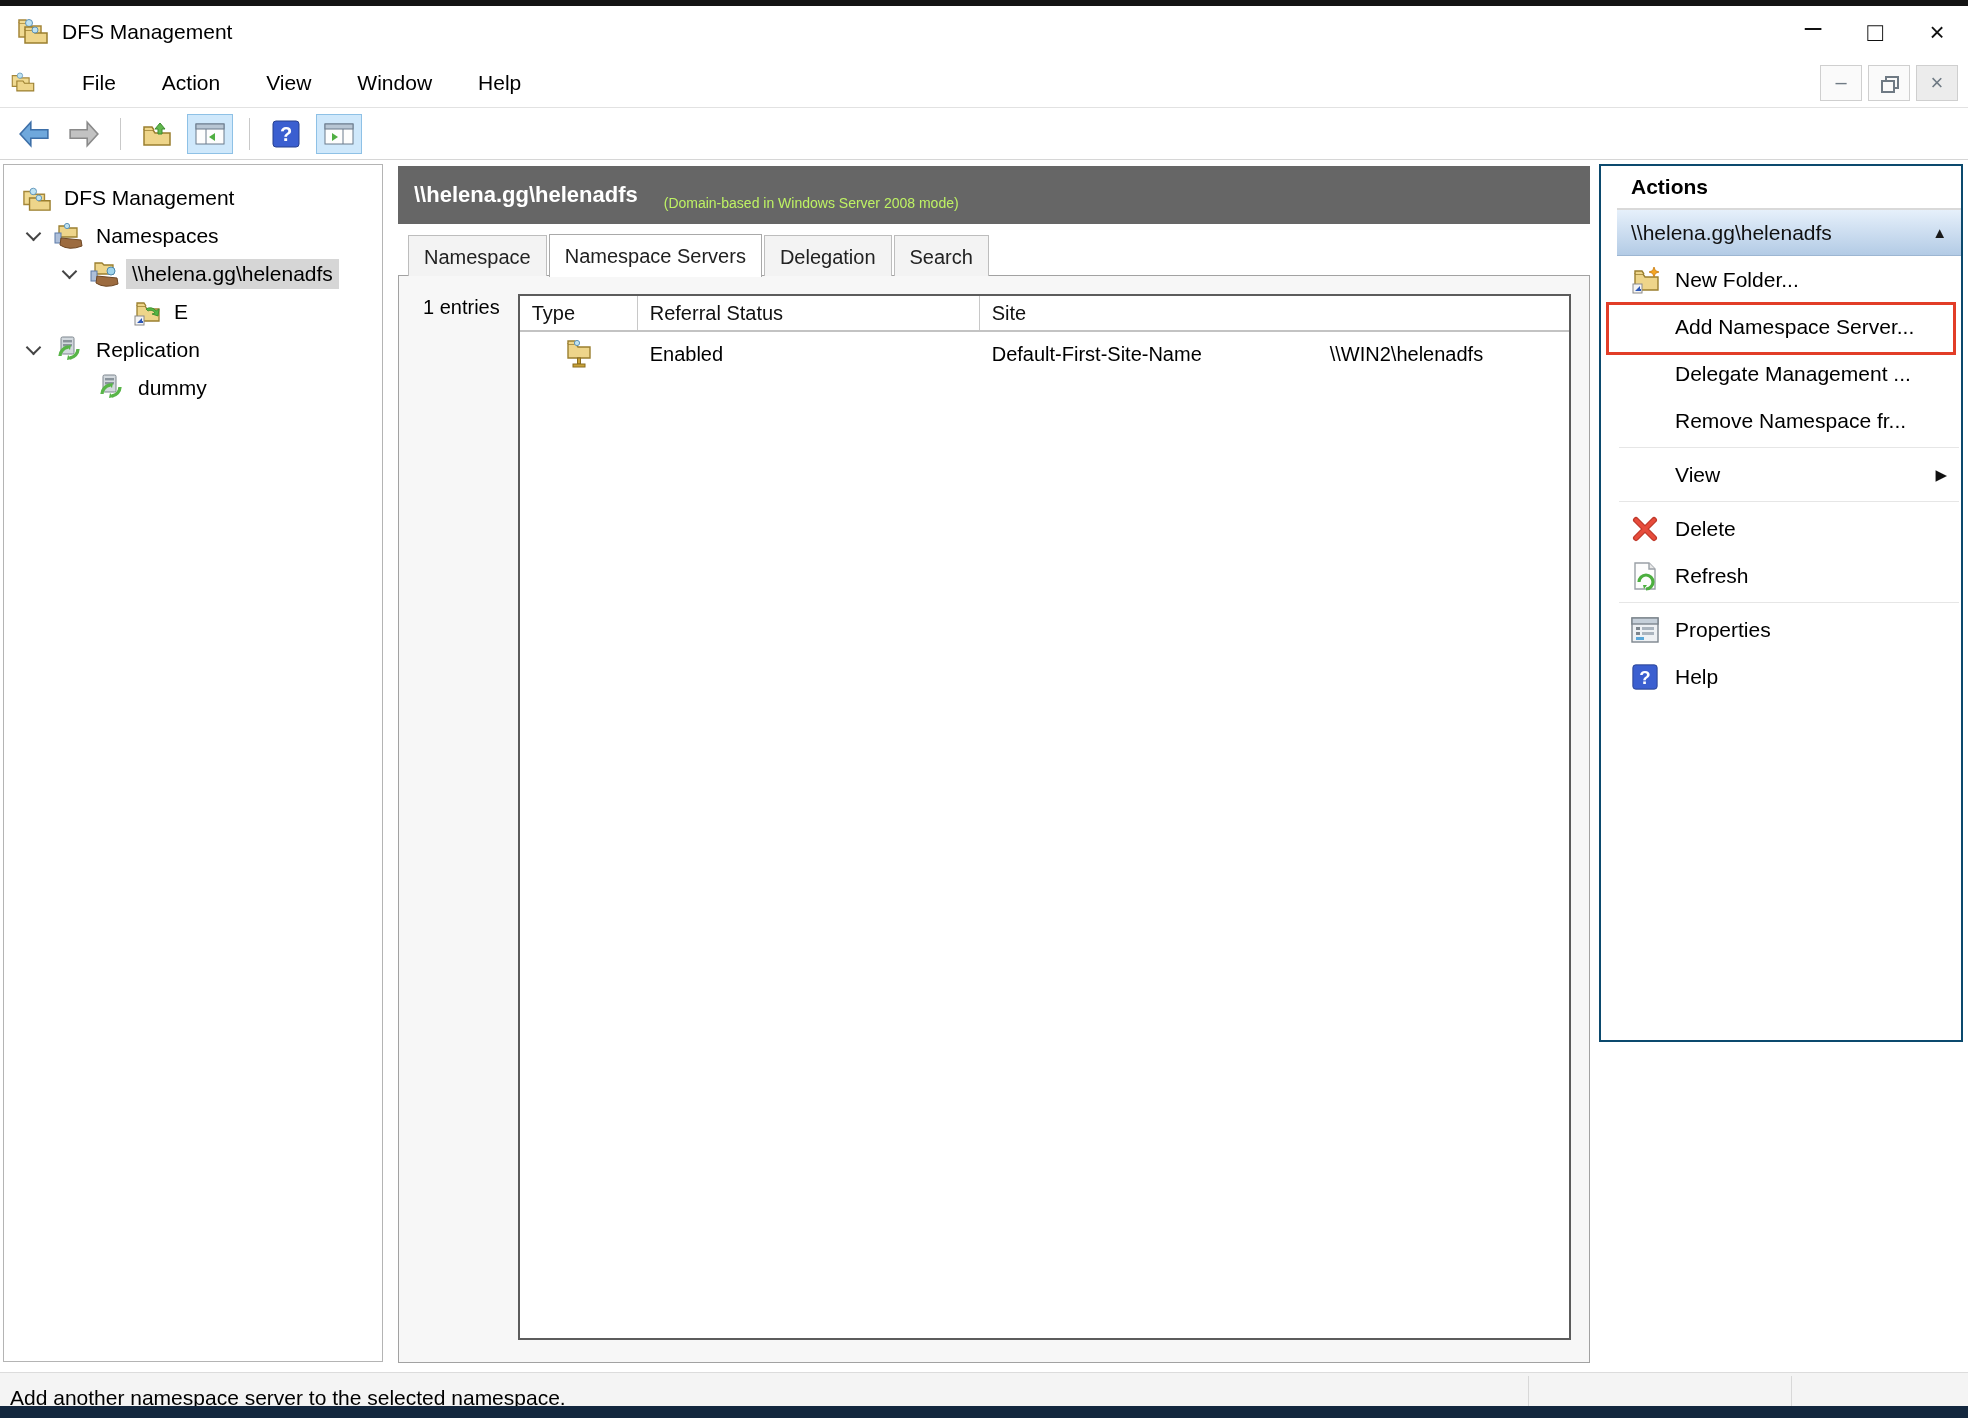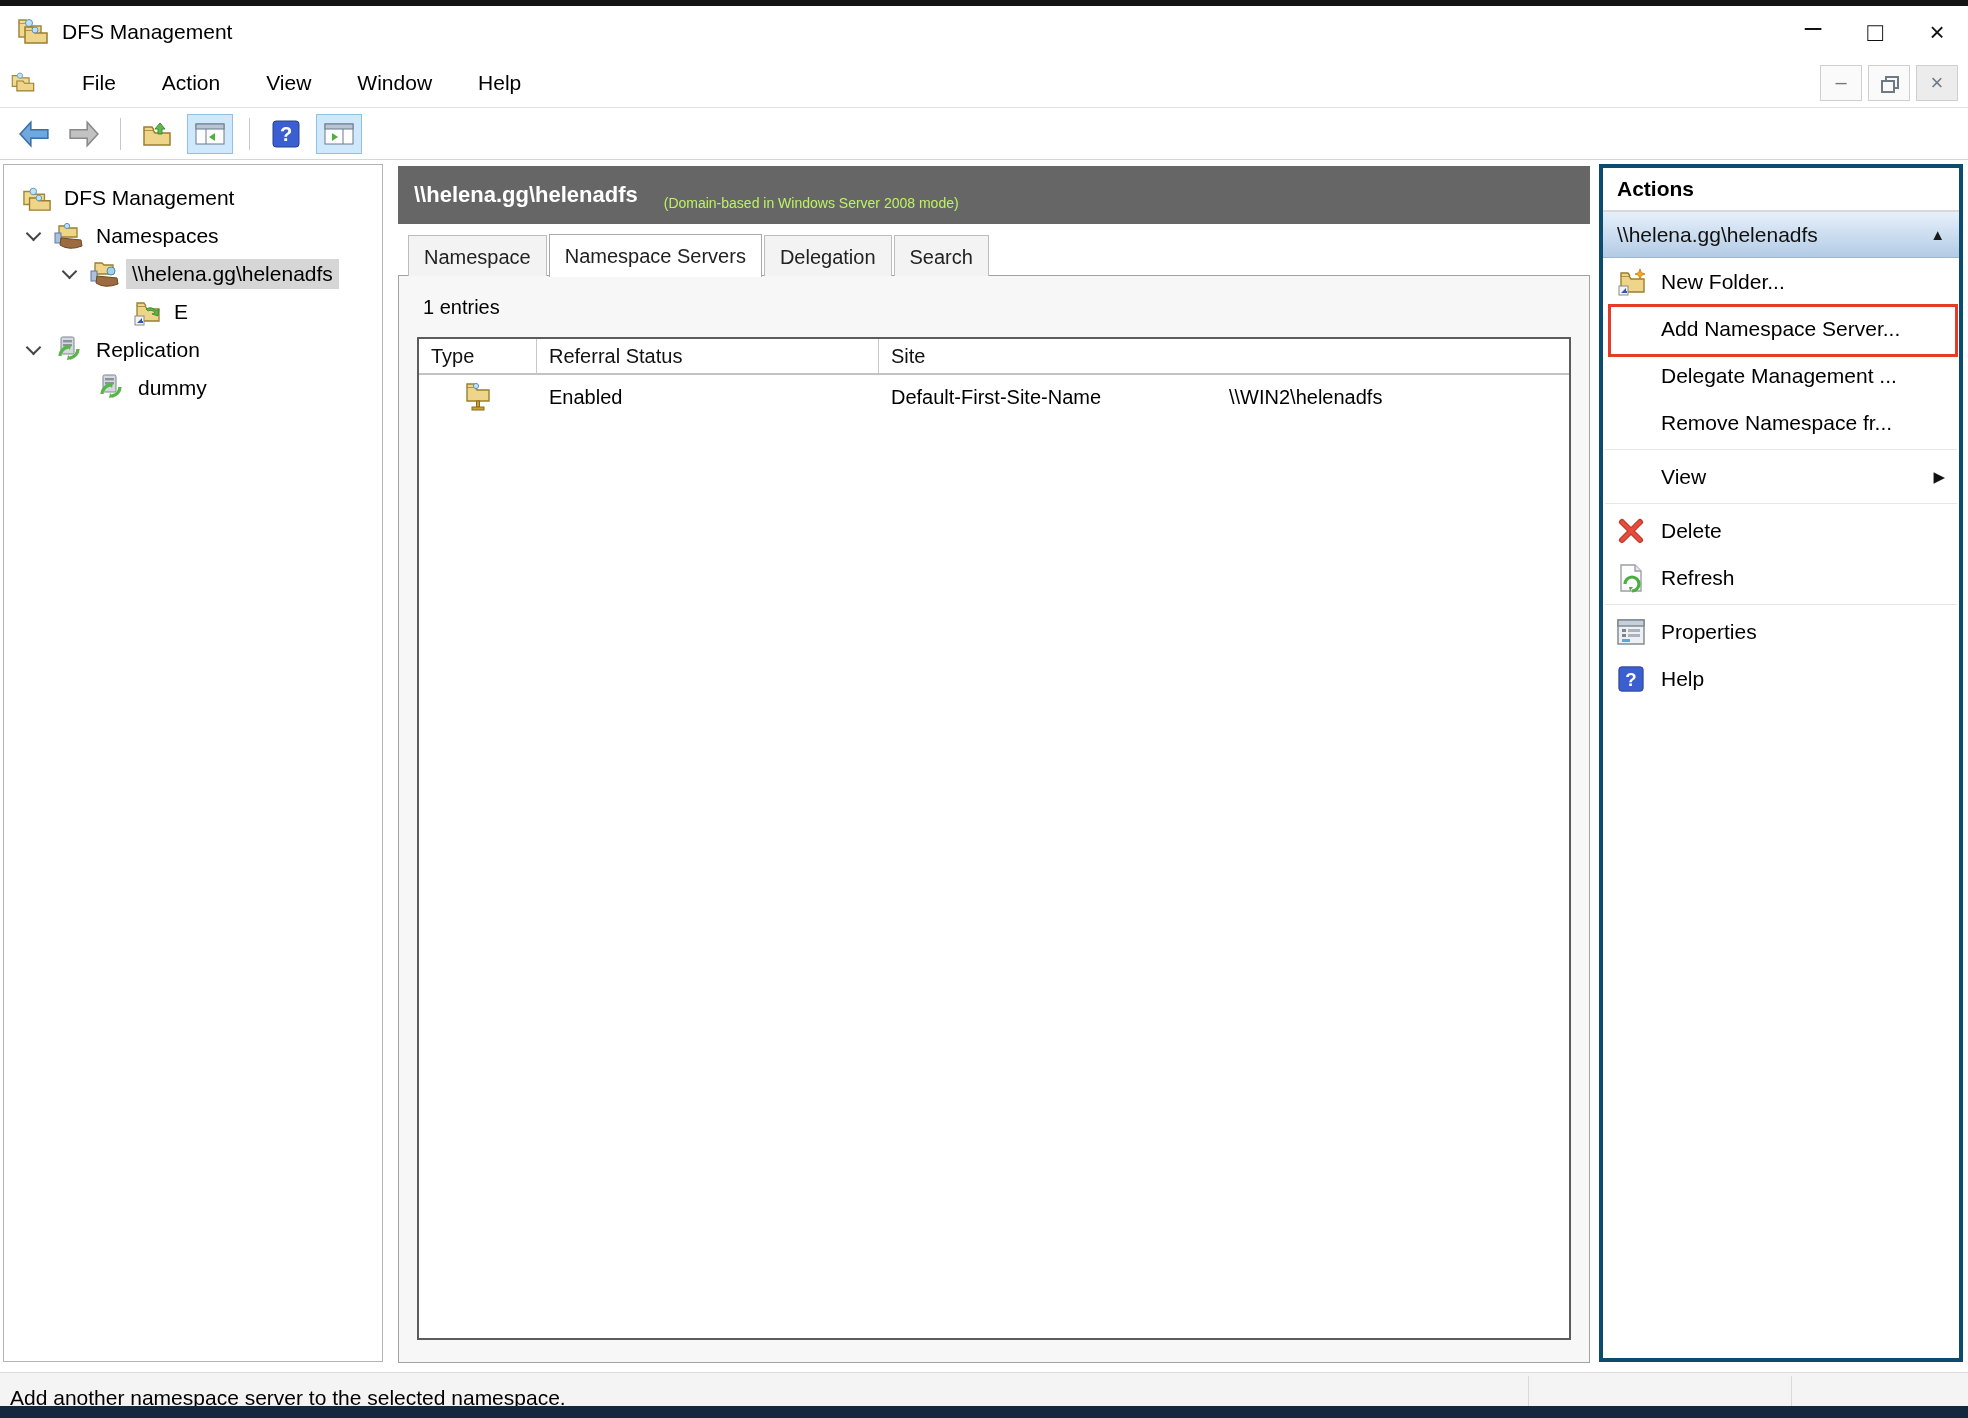--- a/index.html
+++ b/index.html
@@ -48,36 +48,36 @@
 
   
   .center-pane { position:absolute; left:396px; top:0; width:1196px; height:1212px; }
   .vheader { position:absolute; left:2px; top:6px; width:1192px; height:58px; background:#666666; color:#fff; display:flex; align-items:center; padding-left:16px; }
   .vheader .vh-title { font-weight:bold; font-size:22px; }
   .vheader .vh-sub { font-size:14px; margin-left:26px; color:#bef264;margin-top:15px; }
   .tabwrap { position:absolute; left:2px; top:72px; width:1192px; height:1132px; }
   .tabs { position:relative; z-index:2; display:flex; align-items:flex-end; padding-left:10px; height:44px; }
   .tab { font-size:20px; padding:10px 15px 7px; border:1px solid #bdbdbd; border-bottom:none; background:#f3f3f3; margin-right:2px; color:#222; }
   .tab.active { background:#fff; padding-top:10px; padding-bottom:9px; border-color:#a9a9a9; margin-bottom:-1px; font-size:20px; }
-  .tabpage { position:absolute; left:0; top:43px; width:1192px; height:1088px; border:1px solid #a2a2a2; background:#f7f7f7; display:flex; flex-direction:column; }
+  .tabpage { position:absolute; left:0; top:43px; width:1192px; height:1088px; border:1px solid #a2a2a2; background:#f7f7f7; display:flex; }
   .entries { font-size:20px; margin:20px 0 0 24px; }
   .listbox { flex:1; margin:18px 18px 22px 18px; border:2px solid #5c5c5c; background:#fff; display:flex; flex-direction:column; }
   .listheader { display:flex; height:36px; align-items:center; border-bottom:2px solid #c3c3c3; font-size:20px; color:#111; }
   .lh-col { height:100%; display:flex; align-items:center; padding-left:12px; border-right:1px solid #c8c8c8; position:relative; }
   .lh-col:last-child { border-right:none; flex:1; }
   .col-type { width:118px; }
   .col-status { width:342px; }
   .col-site { width:338px; }
   .sort-indicator { position:absolute; right:14px; top:10px; width:12px; height:2px; background:#9a9a9a; transform:rotate(-55deg); }
   .listrow { display:flex; align-items:center; height:44px; font-size:20px; }
   .lr-col { padding-left:12px; }
   .lr-type { width:118px; display:flex; justify-content:center; padding-left:0; }
 
   
-  .actions-pane { position:absolute; left:1599px; top:4px; width:364px; height:1198px; border:4px solid #0c4a6e; background:#fff; font-size:21px; }
+  .actions-pane { position:absolute; left:1599px; top:4px; width:364px; height:878px; border:2px solid #0c4a6e; background:#fff; font-size:21px;padding-left:16px; }
   .actions-title { height:44px; display:flex; align-items:center; padding-left:14px; font-weight:bold; font-size:21px; border-bottom:2px solid #d9d9d9; }
   .actions-section { height:46px; display:flex; align-items:center; padding:0 14px; background:linear-gradient(#e6f0fb, #b3cbe5); border-bottom:1px solid #9db6d2; }
   .actions-section .sec-label { font-size:21px; color:#101010; }
   .actions-section .collapse { margin-left:auto; font-size:15px; color:#1a1a1a; }
   .action-item { height:47px; display:flex; align-items:center; cursor:default; position:relative; }
   .ai-icon { width:36px; margin-left:10px; display:flex; align-items:center; justify-content:center; flex:0 0 auto; }
   .ai-label { margin-left:12px; white-space:nowrap; }
   .ai-arrow { margin-left:auto; margin-right:14px; font-size:15px; color:#111; }
   .action-sep { height:1px; background:#e6e6e6; margin:3px 2px; }
   .annotation-rect { position:absolute; left:5px; top:136px; width:350px; height:53px; border:3px solid #e23d28; z-index:3; pointer-events:none; }

